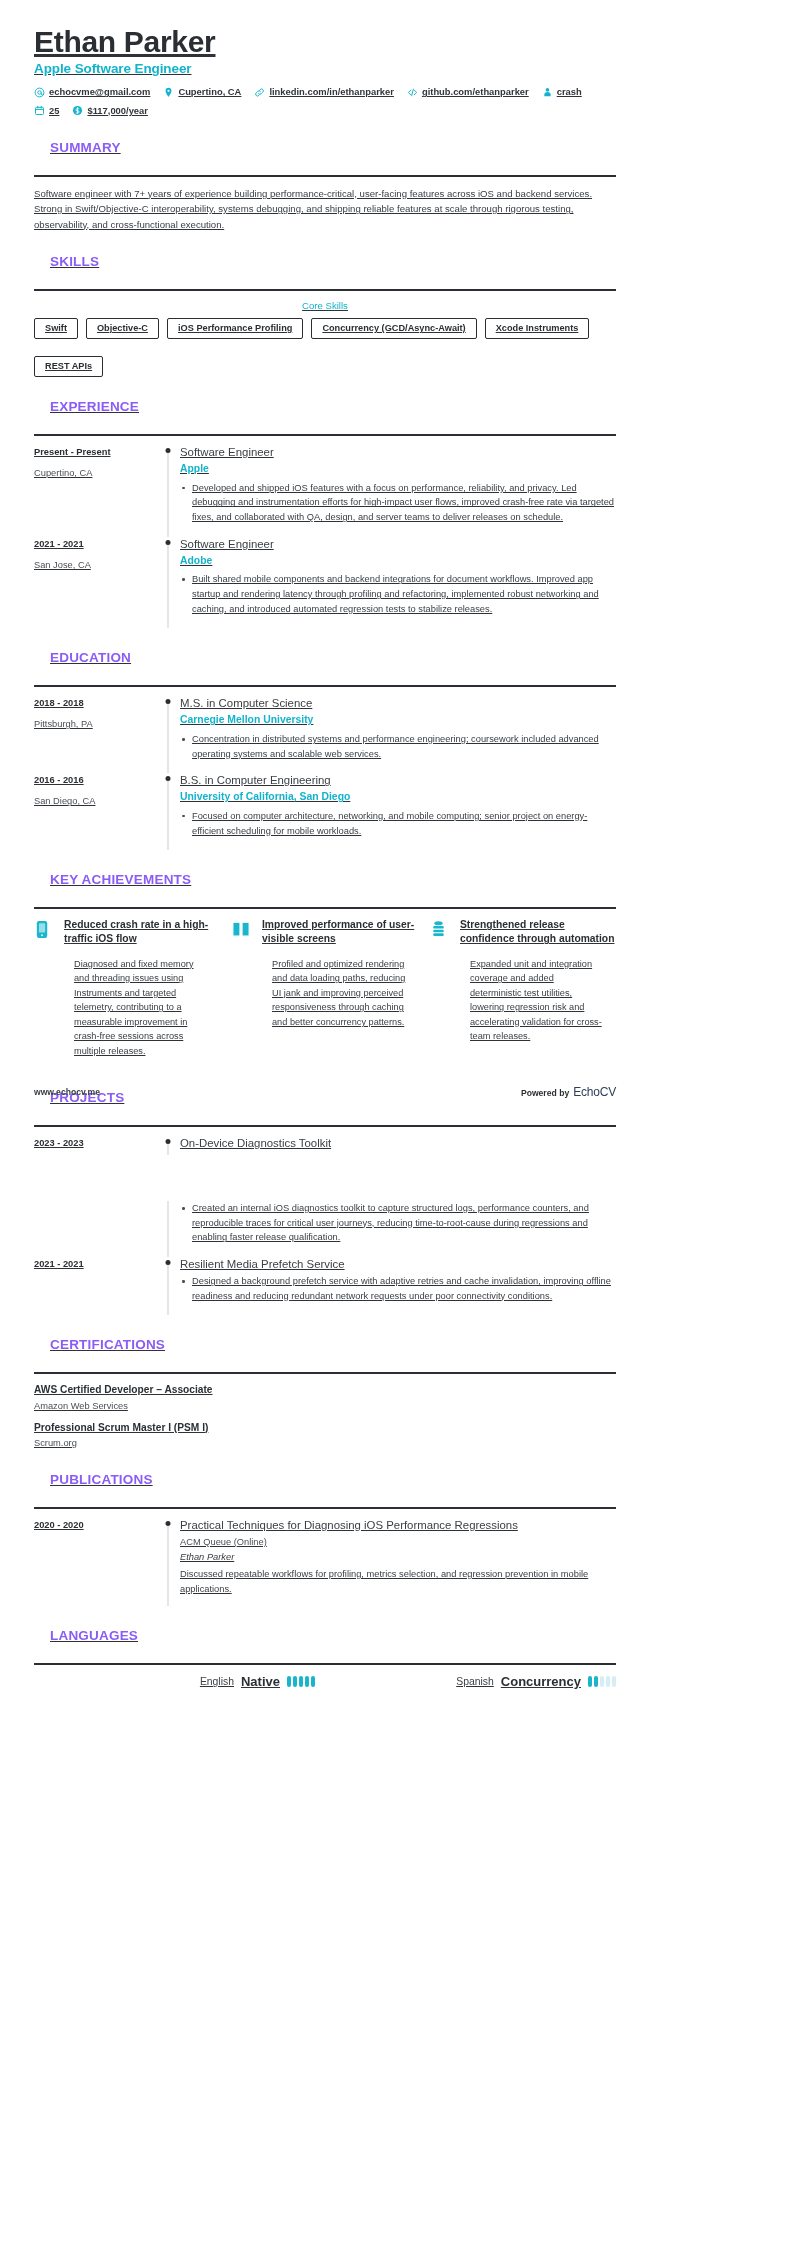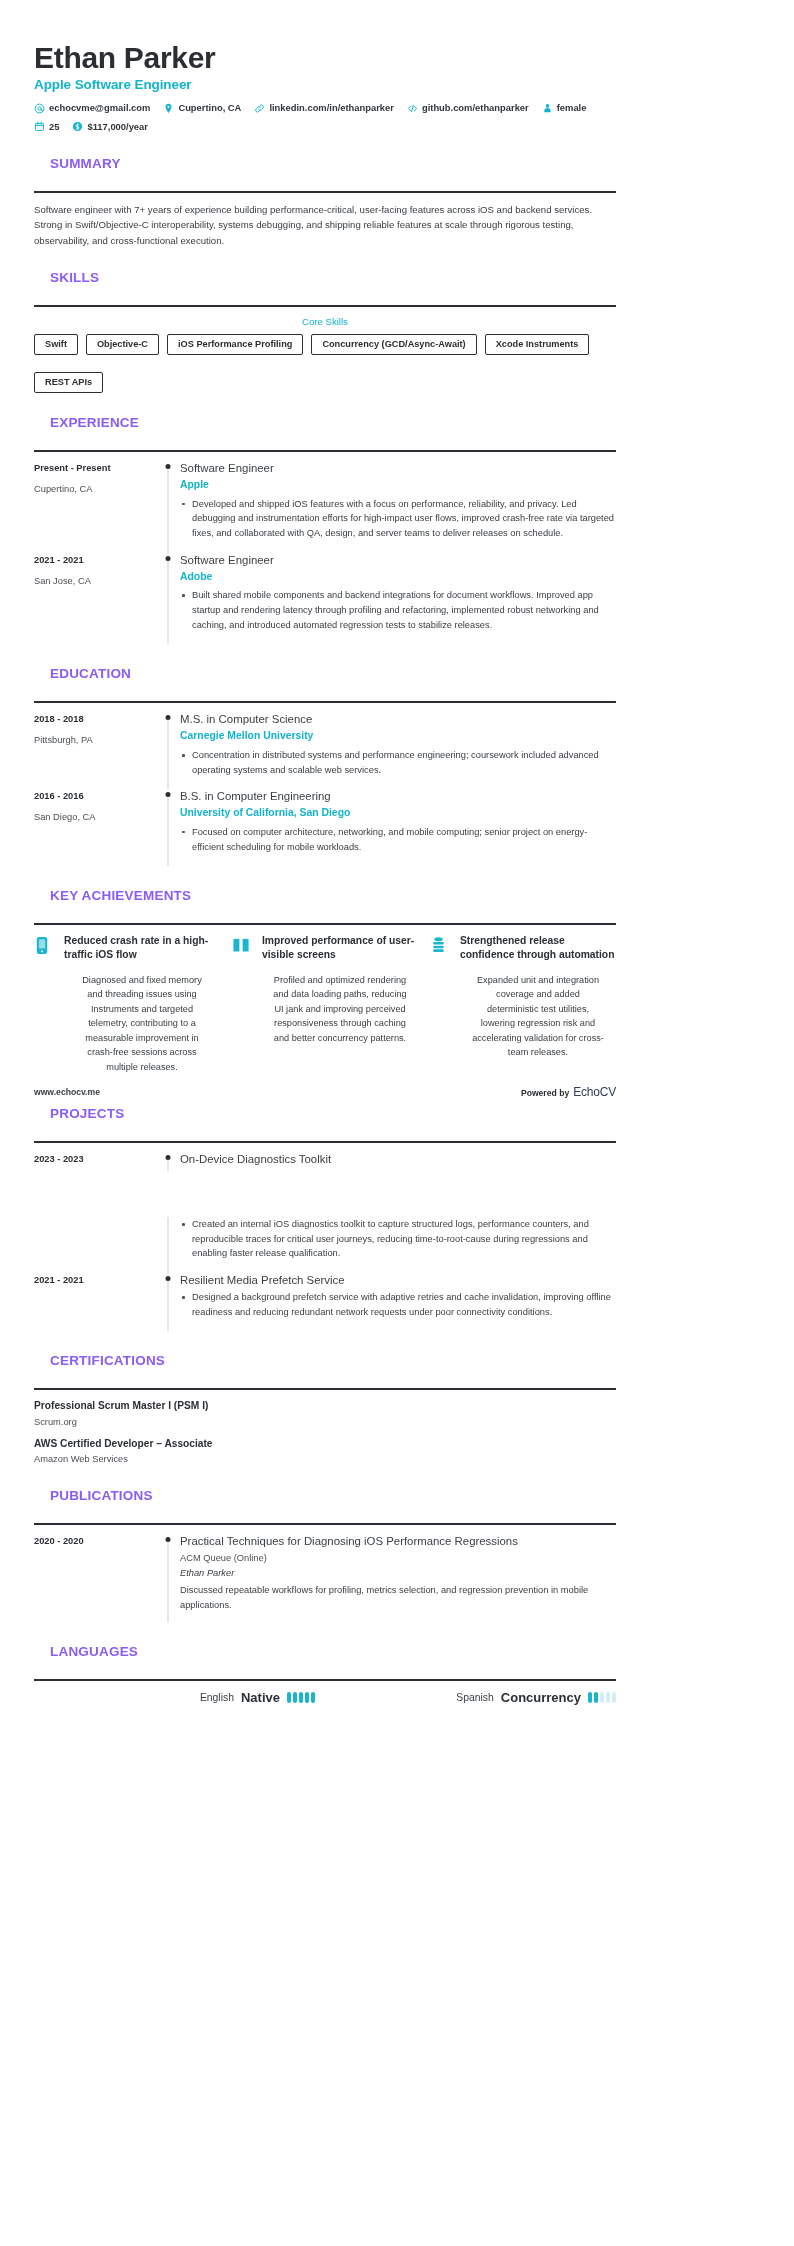--- a/index.html
+++ b/index.html
@@ -10,21 +10,22 @@
   body {
     width: 794px;
     font-family: "Liberation Sans", sans-serif;
     color: #2f3337;
     -webkit-font-smoothing: antialiased;
   }
 
   .page {
     width: 650px;
     position: relative;
-    padding: 16px 34px;
+    padding: 0 34px;
+    text-decoration: underline;
   }
   .page.page-1 { height: 1123px; }
   .page.page-2 { height: 1123px; }
 
   
   .header { padding-top: 26px; }
   .name {
     font-size: 30px;
     font-weight: bold;
     letter-spacing: -0.3px;
@@ -206,21 +207,20 @@
     font-weight: bold;
     color: #2b2f33;
     line-height: 1.38;
     margin: 0 0 5px 0;
   }
   .ach-desc {
     font-size: 9.2px;
     line-height: 1.58;
     color: #3b4045;
     margin: 10px;
-    text-align: center;
   }
 
   
   .cert { margin-bottom: 8px; }
   .cert-name {
     font-size: 10.2px;
     font-weight: bold;
     color: #2b2f33;
     line-height: 1.4;
     margin: 0 0 2px 0;
@@ -363,21 +363,21 @@
         <span>github.com/ethanparker</span>
       </span>
 
       <span class="contact-item">
         <span class="ico">
           <svg width="11" height="11" viewBox="0 0 16 16" fill="currentColor">
             <circle cx="8" cy="4.2" r="2.6"></circle>
             <path d="M8 7.4c-2.6 0-4.6 1.7-4.6 3.9v2.3h9.2v-2.3c0-2.2-2-3.9-4.6-3.9z"></path>
           </svg>
         </span>
-        <span>female</span>
+        <span>crash</span>
       </span>
 
       <span class="contact-item">
         <span class="ico">
           <svg width="11" height="11" viewBox="0 0 16 16" fill="none" stroke="currentColor" stroke-width="1.4">
             <rect x="2.2" y="3.4" width="11.6" height="10.4" rx="1.3"></rect>
             <path d="M2.2 6.4h11.6M5.4 1.9v2.6M10.6 1.9v2.6" stroke-linecap="round"></path>
           </svg>
         </span>
         <span>25</span>
@@ -606,26 +606,26 @@
           <li>Designed a background prefetch service with adaptive retries and cache invalidation, improving offline readiness and reducing redundant network requests under poor connectivity conditions.</li>
         </ul>
       </div>
     </div>
   </div>
 
   <div class="section">
     <h2 class="section-title">CERTIFICATIONS</h2>
     <hr class="section-rule">
     <div class="cert">
+      <div class="cert-name">AWS Certified Developer – Associate</div>
+      <p class="cert-issuer">Amazon Web Services</p>
+    </div>
+    <div class="cert">
       <div class="cert-name">Professional Scrum Master I (PSM I)</div>
       <p class="cert-issuer">Scrum.org</p>
-    </div>
-    <div class="cert">
-      <div class="cert-name">AWS Certified Developer – Associate</div>
-      <p class="cert-issuer">Amazon Web Services</p>
     </div>
   </div>
 
   <div class="section">
     <h2 class="section-title">PUBLICATIONS</h2>
     <hr class="section-rule">
 
     <div class="entry">
       <div class="entry-meta">
         <div class="entry-dates">2020 - 2020</div>

